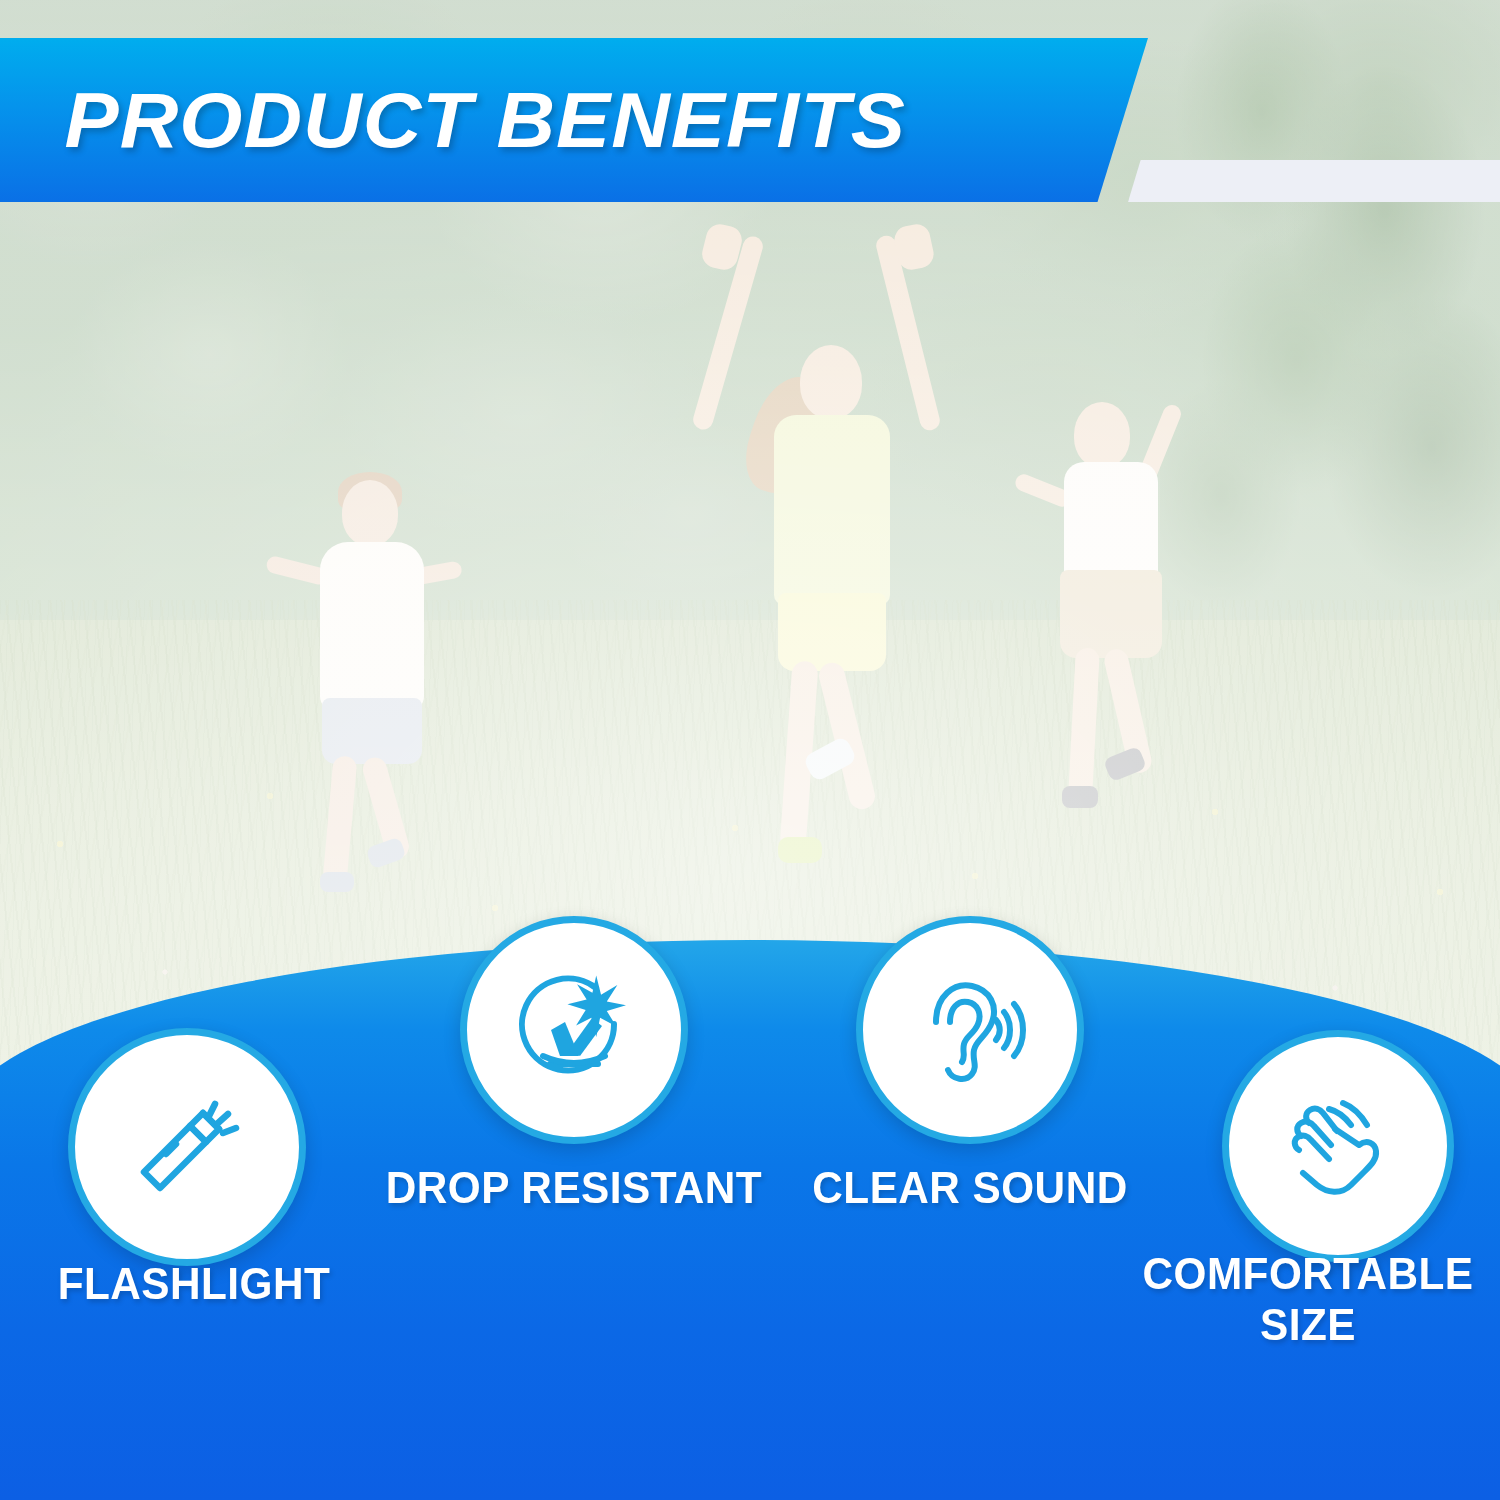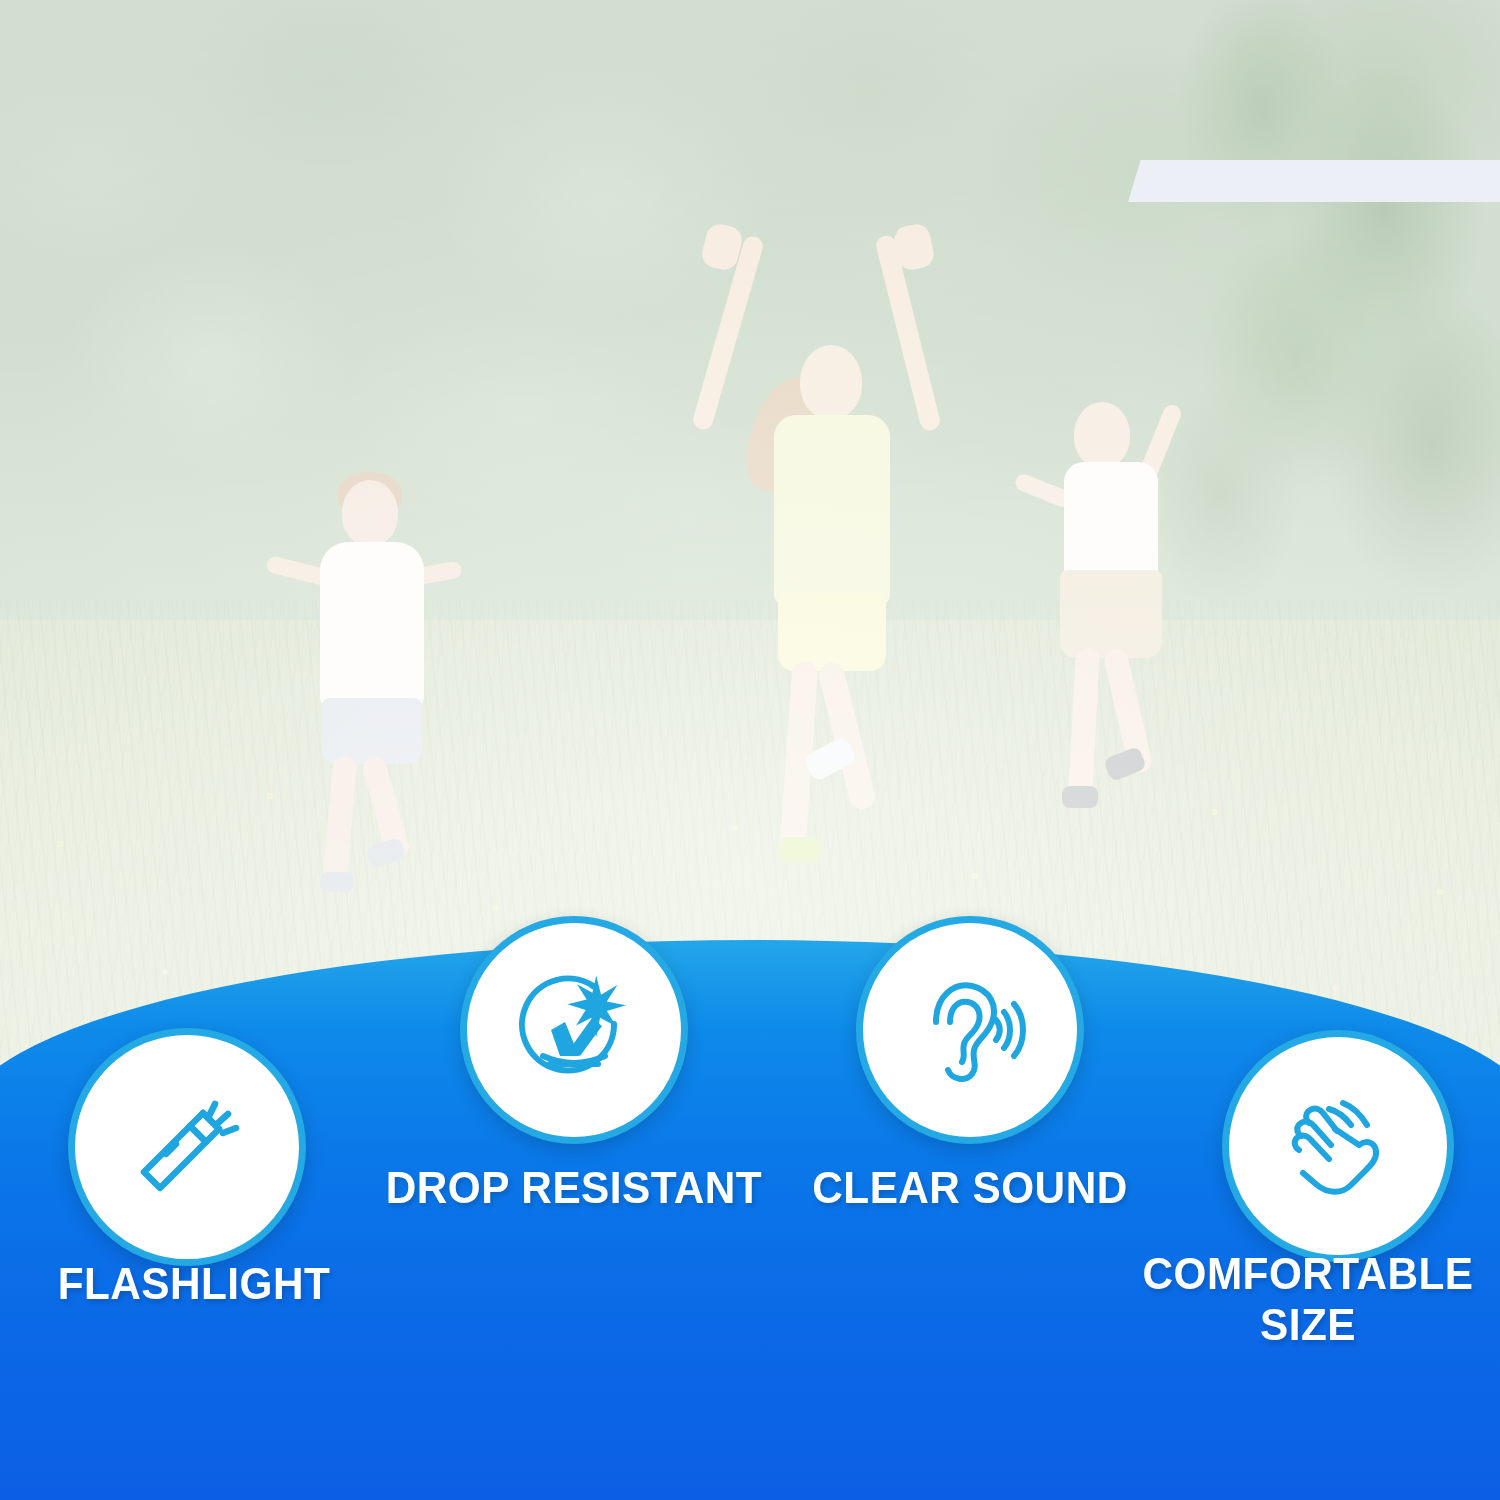--- a/index.html
+++ b/index.html
@@ -294,20 +294,23 @@
         <i class="shorts"></i>
         <i class="legL"></i>
         <i class="legR"></i>
       <i class="shoeL"></i>
         <i class="shoeR"></i>
     </div>
 
     <div class="photo-wash"></div>
   </div>
 
+  <div class="banner">
+    <div class="banner-title">PRODUCT BENEFITS</div>
+  </div>
   <div class="accent-bar"></div>
 
   <div class="bottom-panel"></div>
 
   <div class="circle" id="circle-flashlight">
     <span>
       <svg width="130" height="130" viewBox="0 0 130 130" fill="none" stroke="#1FA5E0" stroke-width="6.5" stroke-linecap="round" stroke-linejoin="round">
         <path d="M30 104 L22 96 L68 50 L84 66 L38 112 Z" transform="translate(0,-6)"></path>
         <path d="M68 50 L84 66 L97 53 L81 37 Z" transform="translate(0,-6)"></path>
         <path d="M81 37 L97 53" transform="translate(0,-6)"></path>

